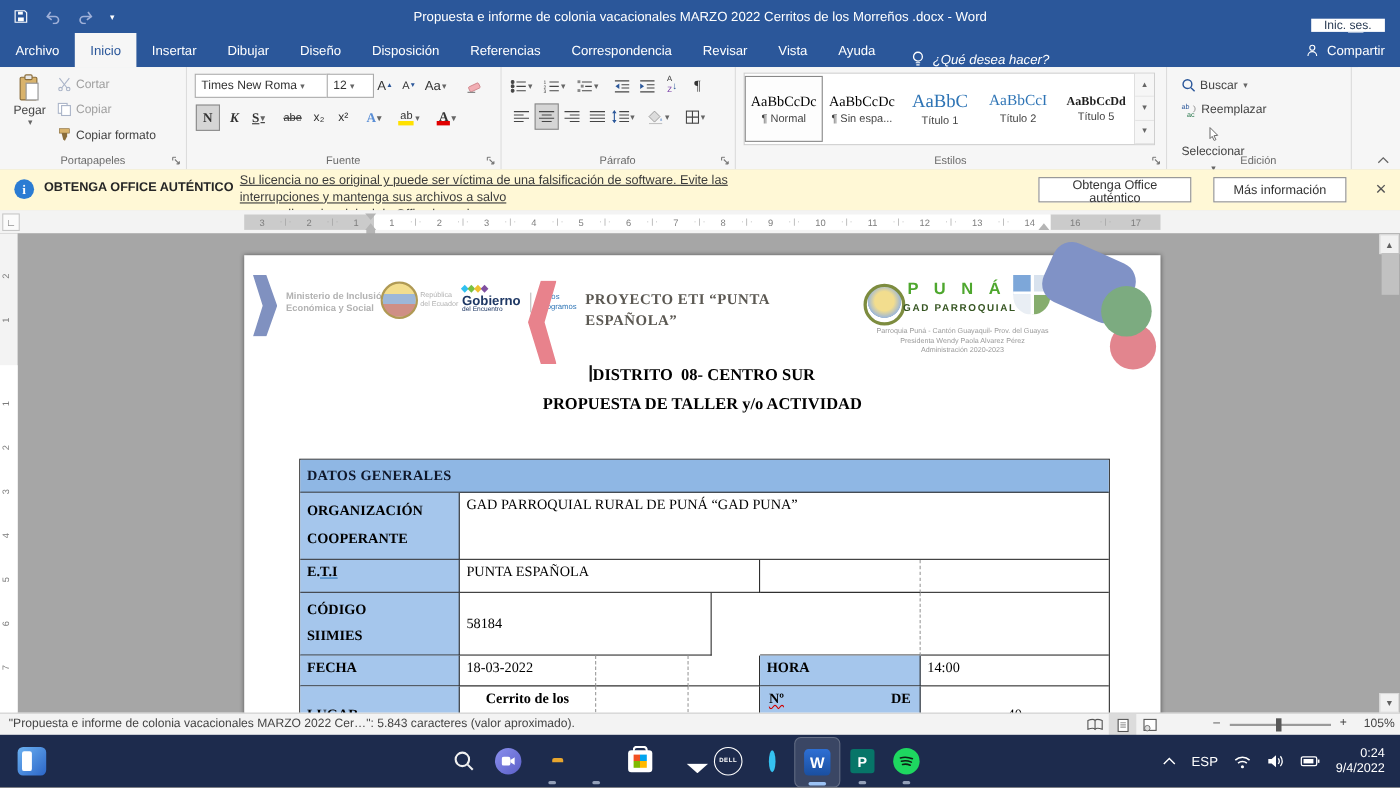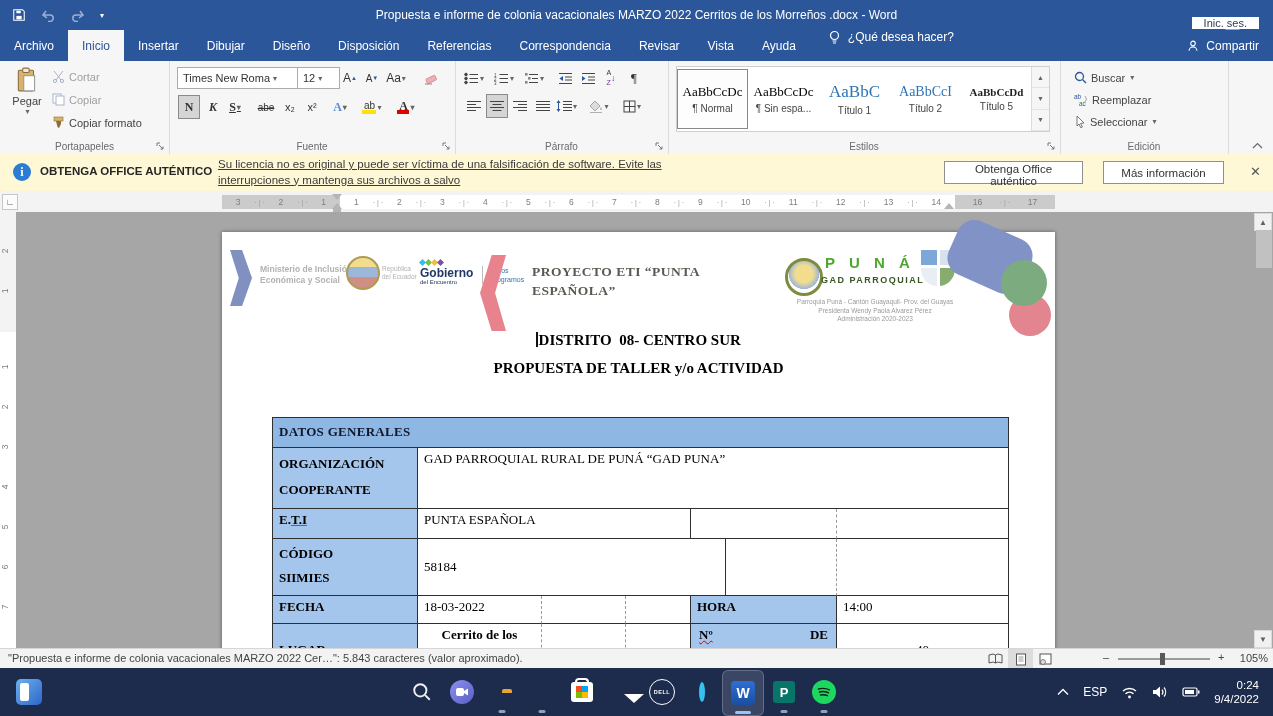--- a/index.html
+++ b/index.html
@@ -16,21 +16,21 @@
   .tb-right{position:absolute;right:0;top:17px;height:30px;display:flex;align-items:center;flex-direction:column;}
   .signin{background:#fff;color:#2b3d55;border:none;font-size:11px;height:22px;padding:0 12px;margin-right:14px;
           font-family:"Liberation Sans",sans-serif;}
   .tb-btn{width:46px;height:30px;display:flex;align-items:center;justify-content:center;color:#fff;font-size:14px;}
   .tb-btn.close{background:#e81123;}
 
   
   .tabrow{position:absolute;left:0;top:30px;right:0;height:31px;background:#2b579a;display:flex;align-items:stretch;}
   .rtab{padding:0 14px;display:flex;align-items:center;color:#fff;font-size:12px;}
   .rtab.active{background:#f6f6f6;color:#2b579a;}
-  .tellme{display:flex;align-items:flex-start;gap:7px;color:#fff;margin-left:18px;font-size:12px;}
+  .tellme{display:flex;align-items:flex-end;gap:7px;color:#fff;margin-left:18px;font-size:12px;font-style:italic;}
   .share{position:absolute;right:14px;top:0;height:31px;display:flex;align-items:center;gap:6px;color:#fff;}
 
   
   .ribbon{position:absolute;left:0;top:61px;right:0;height:93px;background:#f6f6f6;border-bottom:1px solid #d8d6d3;}
   .rgroup{position:absolute;top:0;bottom:0;border-right:1px solid #dcdcdc;}
   .gcap{position:absolute;bottom:2px;left:0;right:0;text-align:center;font-size:10px;color:#6a6a6a;}
   .launcher{position:absolute;bottom:3px;right:4px;}
   .rbtn{display:inline-flex;align-items:center;gap:4px;font-size:11px;color:#444;}
   .disabled{color:#a0a0a0;}
   .combo{background:#fff;border:1px solid #ababab;height:20px;display:flex;align-items:center;
@@ -585,21 +585,21 @@
       <div class="ab rbtn" style="left:14px;top:32px;">
         <span>
             <svg width="14" height="14" viewBox="0 0 14 14">
               <text x="0" y="6" font-size="6.5" fill="#2b579a">ab</text>
               <text x="5" y="13" font-size="6.5" fill="#217346">ac</text>
               <path d="M11 3q3 3 0 6" fill="none" stroke="#888" stroke-width=".8"></path>
             </svg>
           </span>
         <span>Reemplazar</span>
       </div>
-      <div class="ab rbtn" style="left:14px;top:54px;">
+      <div class="ab rbtn" style="left:14px;top:54px;flex-direction:column;">
         <span>
             <svg width="12" height="13" viewBox="0 0 12 13">
               <path d="M3 1l7 7-3.4.4 1.8 3.6-1.6.8-1.8-3.8L3 11z" fill="#fff" stroke="#666" stroke-width=".9"></path>
             </svg>
           </span>
         <span>Seleccionar</span>
           <span class="dd8">▾</span>
       </div>
       <div class="gcap">Edición</div>
     </div>
@@ -733,21 +733,21 @@
 COOPERANTE</div>
         <div class="cell nor" style="left:145px;top:30px;width:590px;height:61px;">GAD PARROQUIAL RURAL DE PUNÁ “GAD PUNA”</div>
 
         <div class="cell bluecell" style="left:0;top:91px;width:145px;height:30px;"><span>E.</span><span class="ulink">T.I</span></div>
         <div class="cell" style="left:145px;top:91px;width:273px;height:30px;">PUNTA ESPAÑOLA</div>
         <div class="cell dash" style="left:418px;top:91px;width:146px;height:30px;border-right-style:dashed;"></div>
         <div class="cell nor" style="left:564px;top:91px;width:171px;height:30px;"></div>
 
         <div class="cell bluecell" style="left:0;top:121px;width:145px;height:57px;line-height:24px;">CÓDIGO
 SIIMIES</div>
-        <div class="cell" style="left:145px;top:121px;width:308px;height:57px;display:flex;align-items:center;">
+        <div class="cell" style="left:145px;top:121px;width:229px;height:57px;display:flex;align-items:center;">
             <span>58184</span>
           </div>
         <div class="cell dash" style="left:418px;top:121px;width:146px;height:57px;"></div>
         <div class="cell nor" style="left:564px;top:121px;width:171px;height:57px;"></div>
 
         <div class="cell bluecell" able="false" style="left:0;top:178px;width:145px;height:28px;">FECHA</div>
         <div class="cell dash" style="left:145px;top:178px;width:124px;height:28px;">18-03-2022</div>
         <div class="cell dash" style="left:269px;top:178px;width:84px;height:28px;"></div>
         <div class="cell" style="left:353px;top:178px;width:65px;height:28px;"></div>
         <div class="cell bluecell" style="left:418px;top:178px;width:146px;height:28px;">HORA</div>

